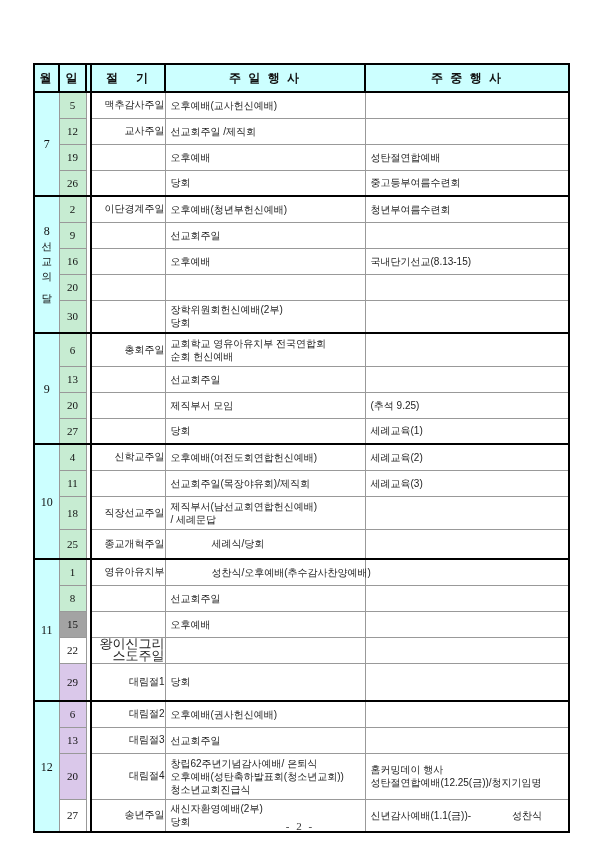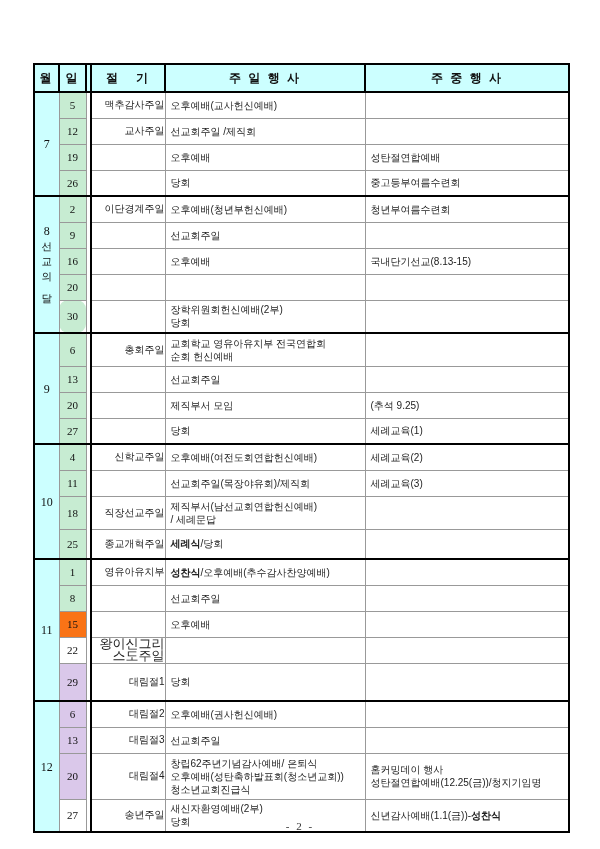--- a/index.html
+++ b/index.html
@@ -14,21 +14,21 @@
   th.spacer-h{border-left:1px solid #000;border-right:2px solid #000;letter-spacing:0;}
   td{border:1px solid #999;font-size:10px;vertical-align:middle;padding:0;color:#222;}
   tr.section-start > td{border-top:2px solid #000;}
   td.month-cell{background:#ccffff;text-align:center;font-family:"Liberation Serif",serif;
                 font-size:12px;color:#111;}
   td.spacer{background:#fff;border-left:1px solid #999;border-right:2px solid #000;}
   td.day-cell{text-align:center;font-family:"Liberation Serif",serif;font-size:11px;color:#111;}
   td.season-cell{text-align:right;line-height:12px;}
   td.events-cell{text-align:left;padding:2px 3px 2px 5px;}
   td.events-cell .line{line-height:13px;white-space:nowrap;}
-  .seg-b{font-weight:bold;}
+  .seg-b{font-weight:normal;margin-left:41px;}
   .month-num{font-size:12px;line-height:16px;}
   .vchar{font-family:"Liberation Sans",sans-serif;font-size:10.5px;line-height:15px;}
   .vgap{height:7px;}
   .page-number{position:absolute;left:0;right:0;top:820px;text-align:center;
                font-family:"Liberation Serif",serif;font-size:11px;letter-spacing:2px;color:#333;}
 </style>
 </head>
 <body>
 
 <div class="page">
@@ -129,21 +129,21 @@
             <div class="line">국내단기선교(8.13-15)</div>
           </td>
         </tr>
         <tr style="height: 26px;">
           <td class="day-cell" style="background: rgb(199, 236, 210);">20</td>
           <td class="season-cell"></td>
           <td class="events-cell"></td>
           <td class="events-cell"></td>
         </tr>
         <tr style="height: 33px;">
-          <td class="day-cell" style="background: rgb(199, 236, 210); border-radius: 9px;">30</td>
+          <td class="day-cell" style="background: rgb(199, 236, 210);">30</td>
           <td class="season-cell"></td>
           <td class="events-cell">
             <div class="line">장학위원회헌신예배(2부)</div>
             <div class="line">당회</div>
           </td>
           <td class="events-cell"></td>
         </tr>
         <tr class="section-start" style="height: 33px;">
           <td rowspan="4" class="month-cell">
             <div class="month-num">9</div>
@@ -240,21 +240,21 @@
         </tr>
         <tr style="height: 26px;">
           <td class="day-cell" style="background: rgb(199, 236, 210);">8</td>
           <td class="season-cell"></td>
           <td class="events-cell">
             <div class="line">선교회주일</div>
           </td>
           <td class="events-cell"></td>
         </tr>
         <tr style="height: 26px;">
-          <td class="day-cell" style="background: #f97316;">15</td>
+          <td class="day-cell" style="background: #a3a3a3;">15</td>
           <td class="season-cell"></td>
           <td class="events-cell">
             <div class="line">오후예배</div>
           </td>
           <td class="events-cell"></td>
         </tr>
         <tr style="height: 26px;">
           <td class="day-cell" style="background: rgb(255, 255, 255); text-align: center;">22</td>
           <td class="season-cell" style="font-size: 13px;">왕이신그리스도주일</td>
           <td class="events-cell"></td>

